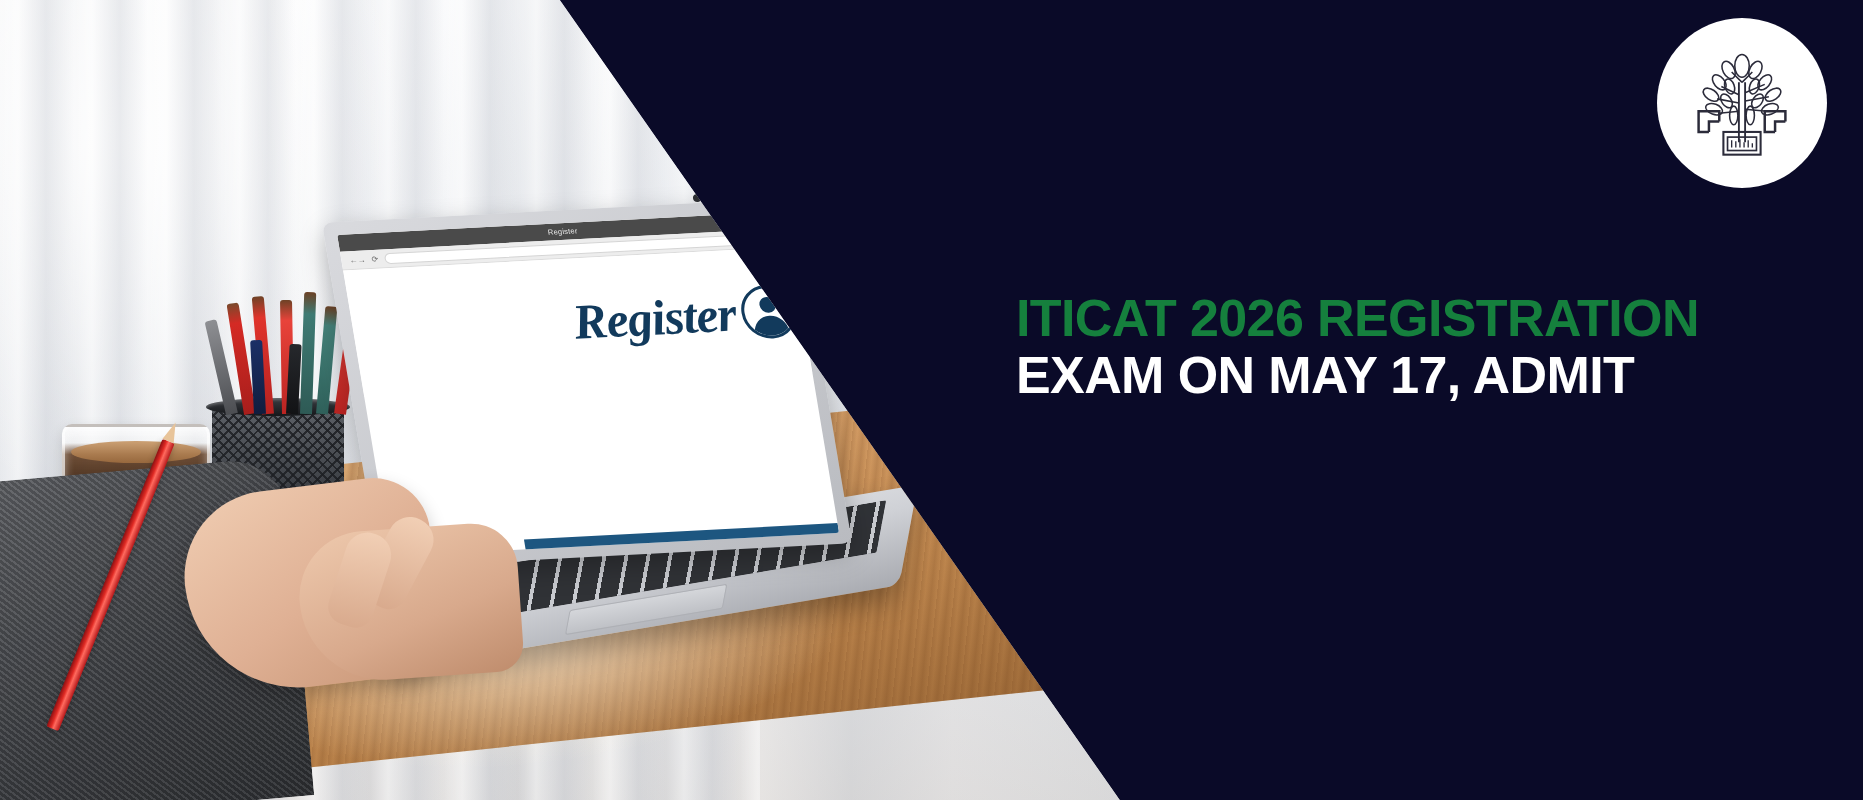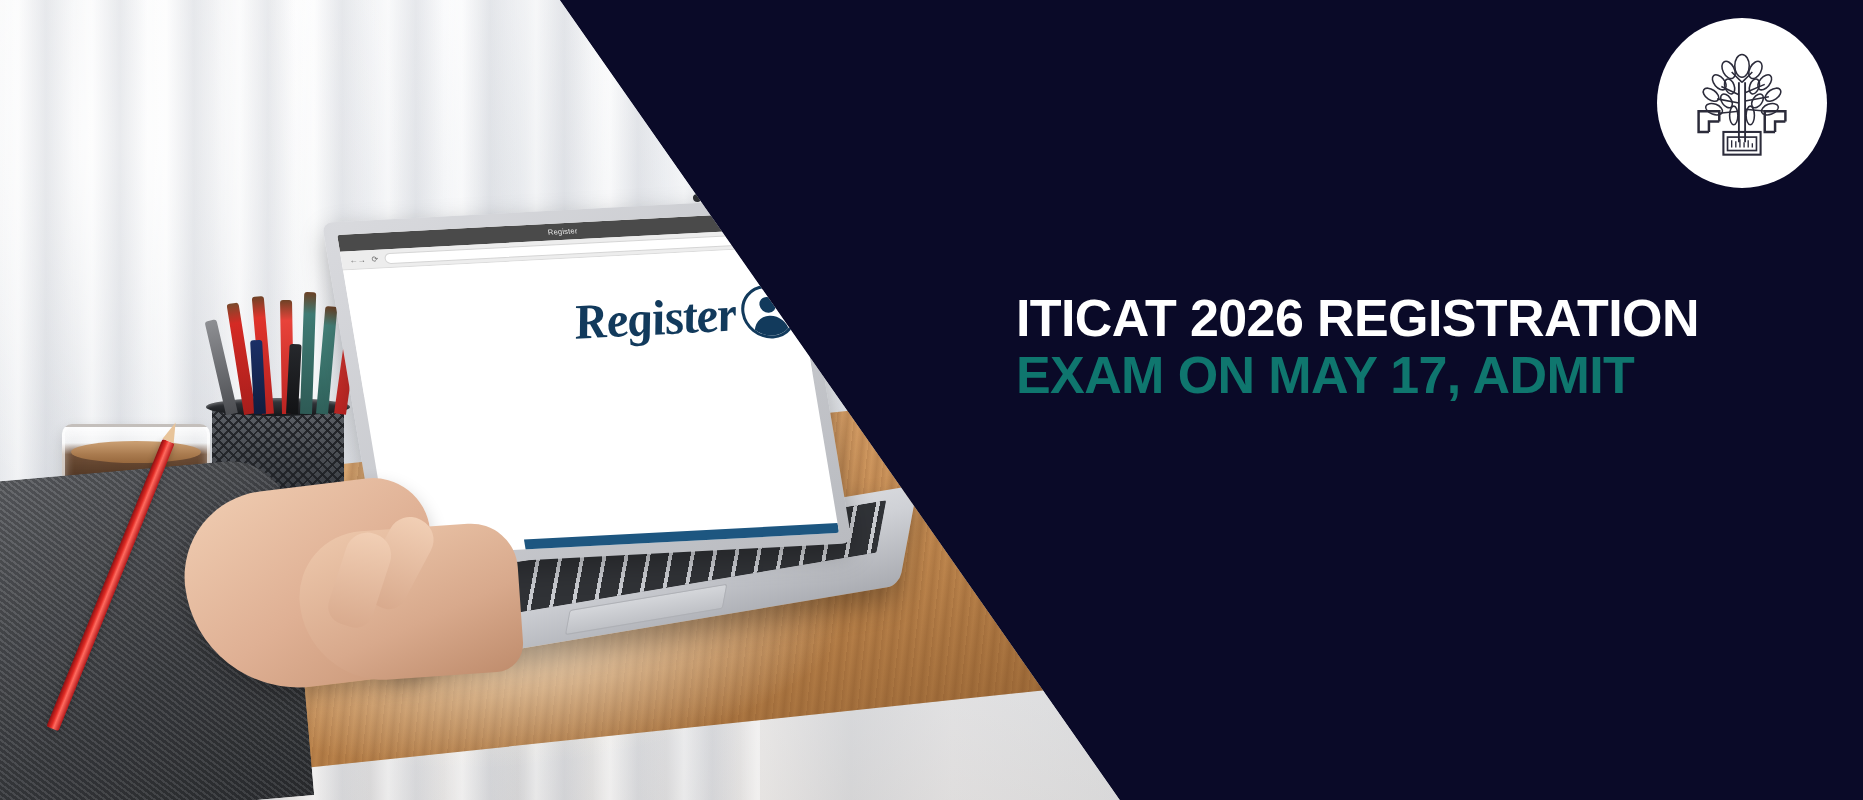--- a/index.html
+++ b/index.html
@@ -271,22 +271,22 @@
     position: absolute;
     left: 1016px; top: 290px;
     width: 820px;
     z-index: 5;
     font-weight: 700;
     font-size: 52px;
     line-height: 1.09;
     letter-spacing: -0.6px;
     text-transform: uppercase;
   }
-  .headline .l1, .headline .l2 { color: #ffffff; display: block; }
-  .headline .l3, .headline .l4 { color: #0f766e; display: block; }
+  .headline .l1, .headline .l2 { color: #15803d; display: block; }
+  .headline .l3, .headline .l4 { color: #ffffff; display: block; }
 
   .logo {
     position: absolute;
     left: 1657px; top: 18px;
     width: 170px; height: 170px;
     border-radius: 50%;
     background: #ffffff;
     z-index: 6;
     display: flex; align-items: center; justify-content: center;
   }

